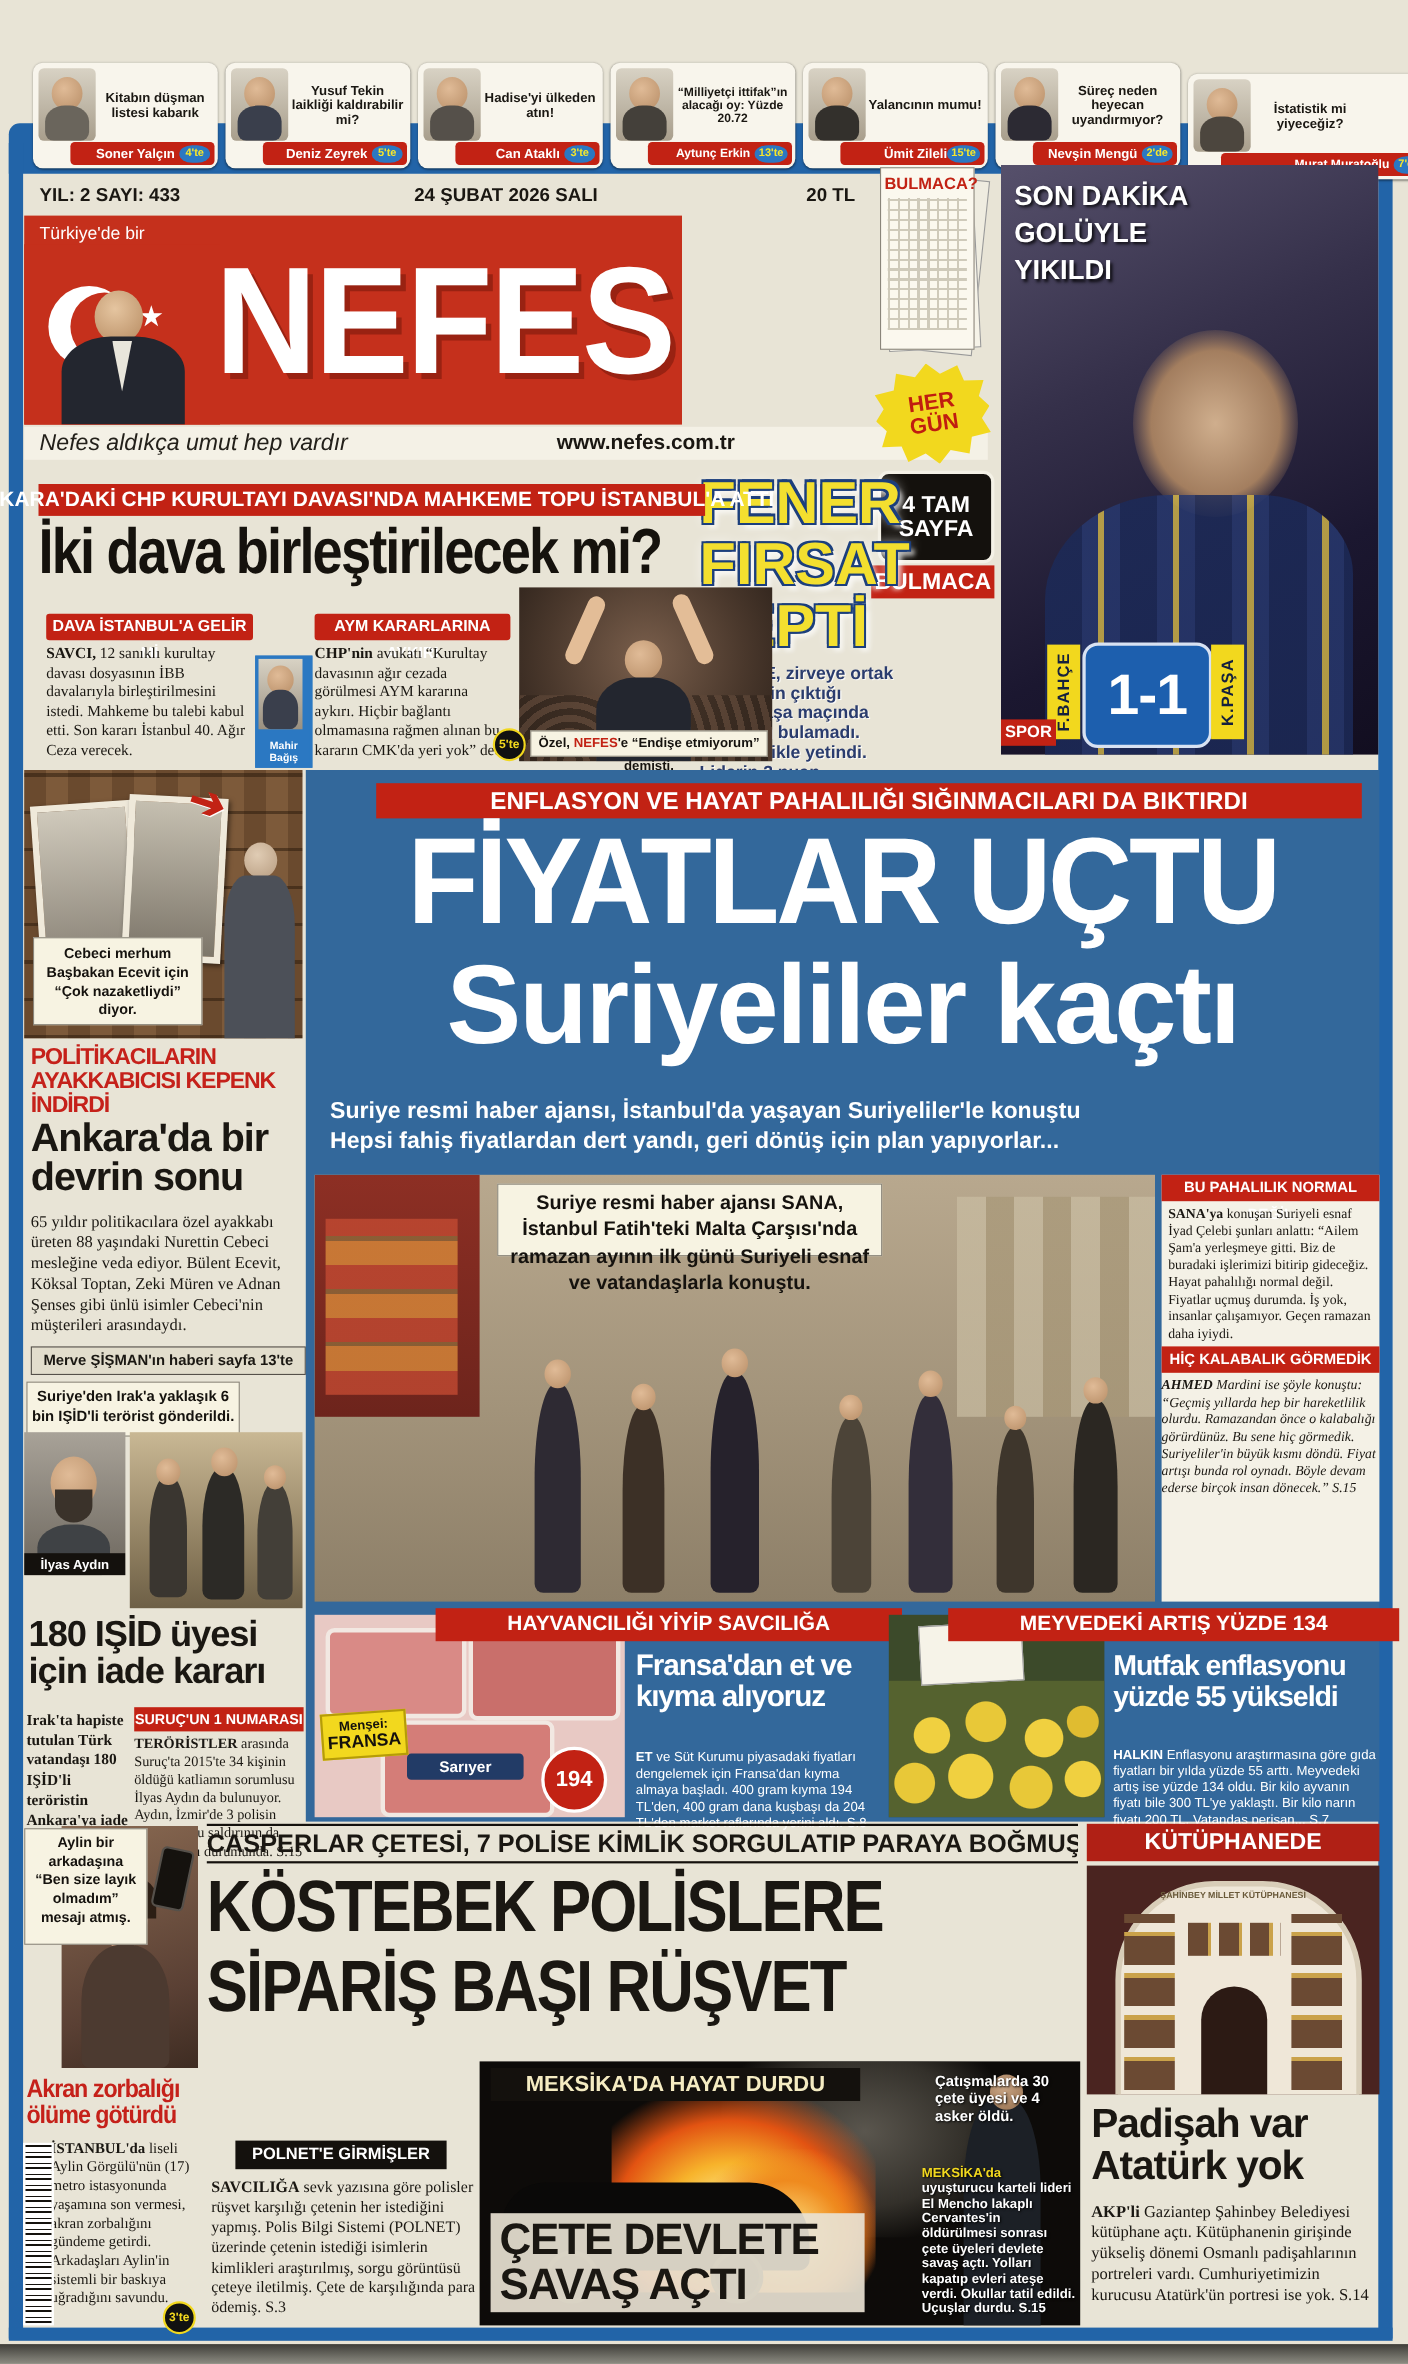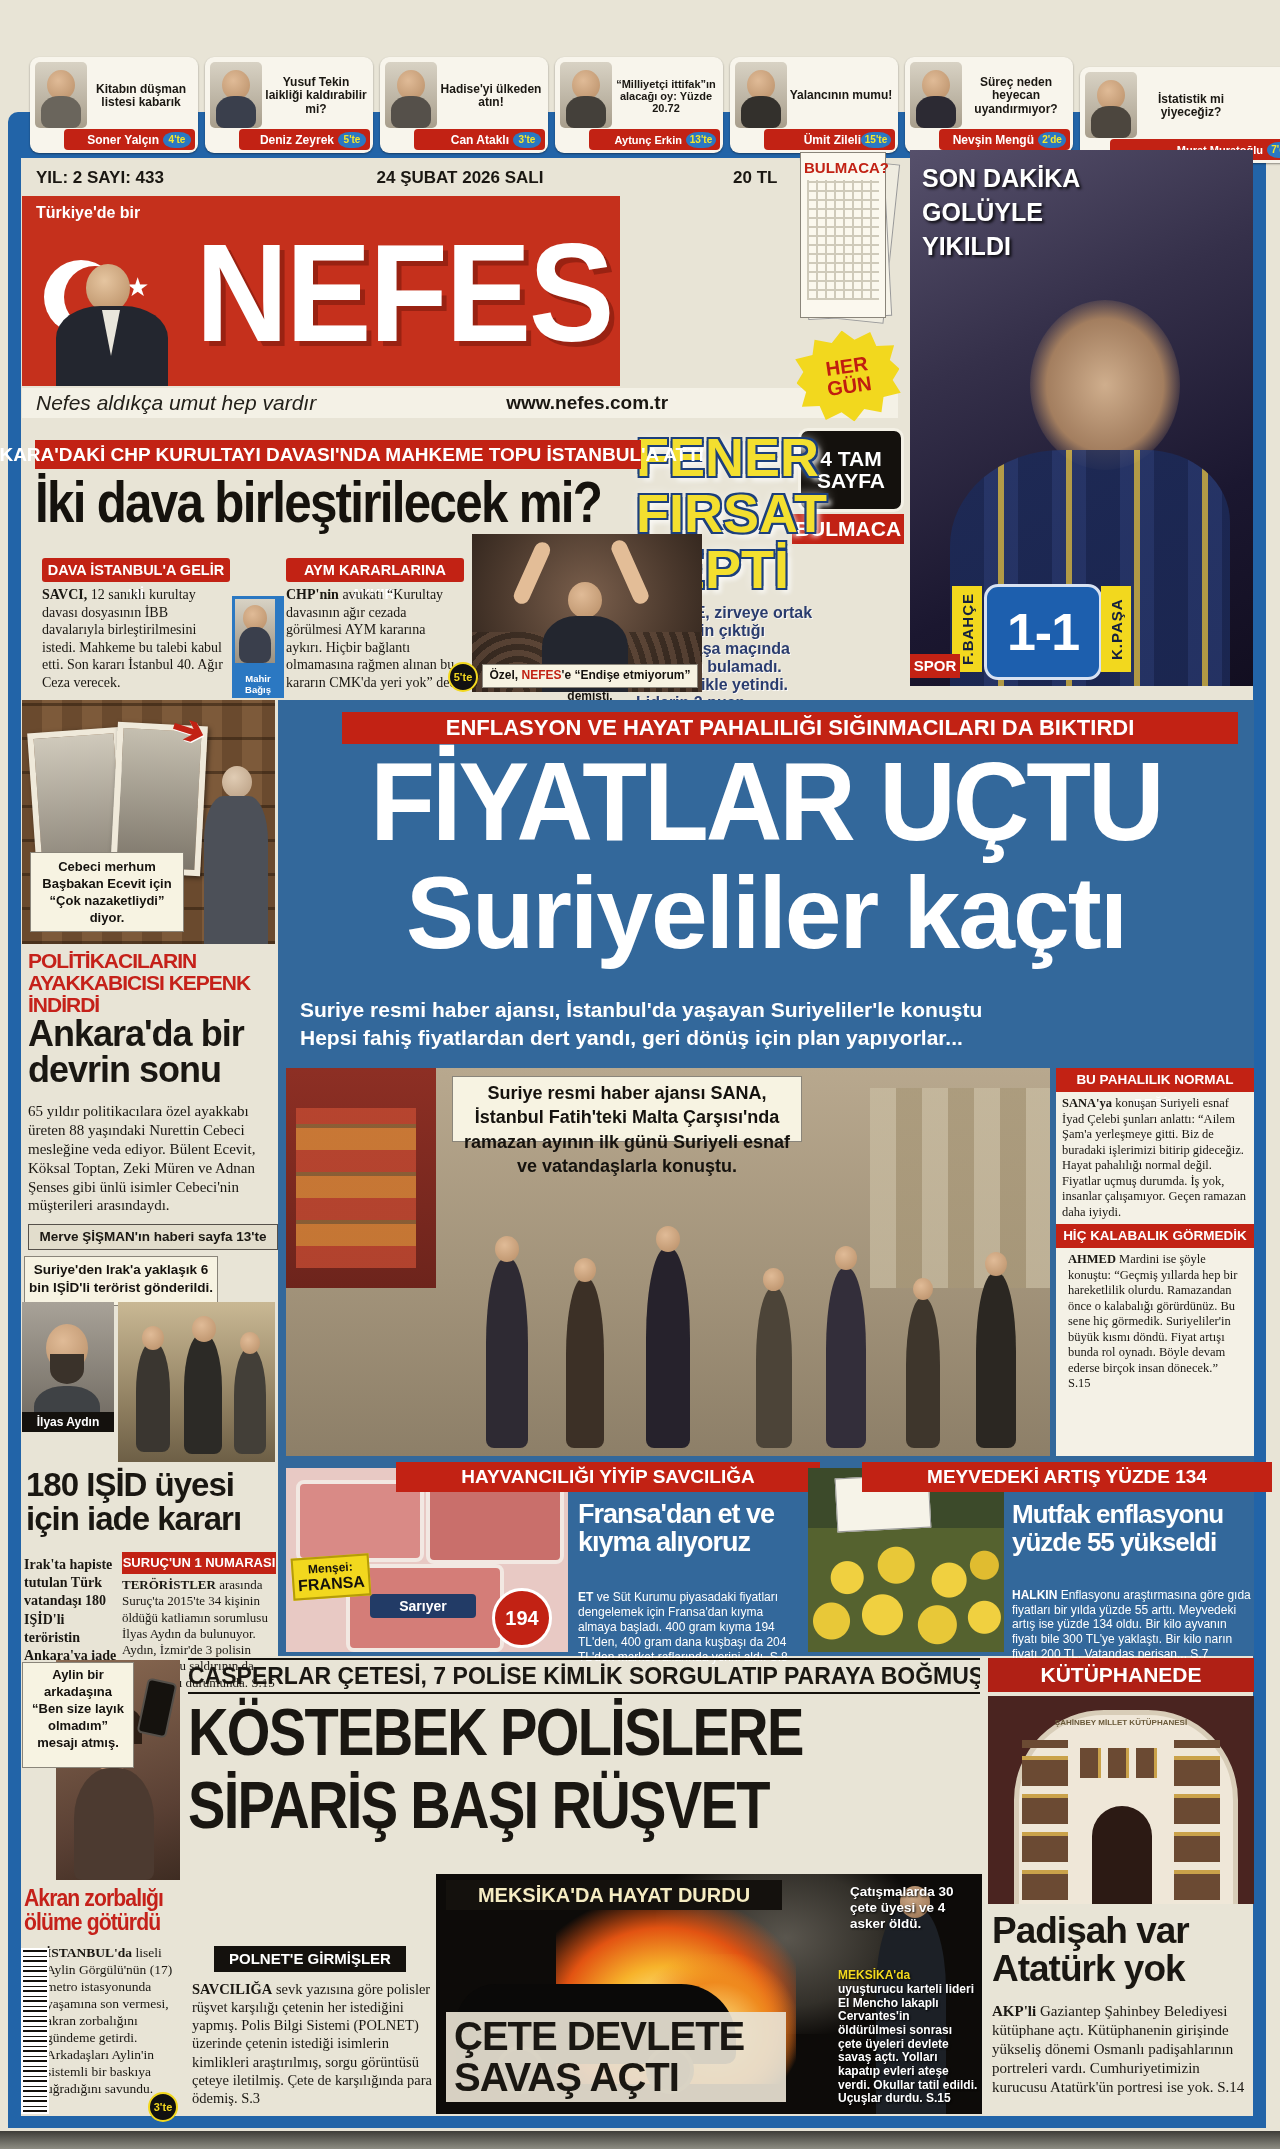--- a/index.html
+++ b/index.html
@@ -123,21 +123,21 @@
       <span class="white b" style="font-size:11px;">Murat Muratoğlu</span>
       <span class="pagecircle" style="width:28px;height:16px;font-size:10px;">7'de</span>
     </div>
   </div>
 
   <div class="abs b" style="left:36px;top:168px;font-size:17px;">YIL: 2  SAYI: 433</div>
   <div class="abs b" style="left:300px;top:168px;width:320px;text-align:center;font-size:17px;">24 ŞUBAT 2026 SALI</div>
   <div class="abs b" style="left:733px;top:168px;font-size:17px;">20 TL</div>
 
   <div class="abs" style="left:22px;top:196px;width:598px;height:190px;background:#c5301c;">
-    <div class="white" style="position:absolute;left:14px;top:8px;font-size:16px;font-weight:bold;">Türkiye'de bir</div>
+    <div class="white" style="position:absolute;left:14px;top:8px;font-size:16px;font-weight:normal;">Türkiye'de bir</div>
 
     <div class="photo" style="left:0;top:26px;width:178px;height:164px;background:#c5301c;">
       <div style="position:absolute;left:22px;top:38px;width:74px;height:74px;border-radius:50%;background:#fff;"></div>
       <div style="position:absolute;left:42px;top:44px;width:62px;height:62px;border-radius:50%;background:#c5301c;"></div>
       <div style="position:absolute;left:104px;top:50px;color:#fff;font-size:26px;">★</div>
       <div class="head" style="left:64px;top:42px;width:44px;height:48px;background:radial-gradient(circle at 42% 35%,#e5c5a0,#b5895f);"></div>
       <div style="position:absolute;left:34px;top:84px;width:112px;height:80px;background:#23262f;border-radius:40% 40% 0 0;"></div>
       <div style="position:absolute;left:80px;top:88px;width:18px;height:46px;background:#e9e6dc;clip-path:polygon(0 0,100% 0,50% 100%);"></div>
     </div>
     <div class="display" style="position:absolute;left:172px;top:8px;width:420px;height:176px;display:flex;align-items:center;justify-content:center;color:#fff;font-size:128px;letter-spacing:-2px;text-shadow:5px 5px 0 rgba(110,20,8,.5);transform:scaleY(1.08);">NEFES</div>
@@ -270,21 +270,21 @@
       <div class="head" style="left:627px;top:210px;width:20px;height:22px;"></div>
     <div class="sil" style="left:690px;top:205px;width:40px;height:175px;background:#2b2722;"></div>
       <div class="head" style="left:699px;top:184px;width:22px;height:24px;"></div>
   </div>
   <div class="abs capbox" style="left:452px;top:1076px;width:336px;height:56px;font-size:18px;line-height:1.35;padding:4px 6px;width:336px;">Suriye resmi haber ajansı SANA, İstanbul Fatih'teki Malta Çarşısı'nda ramazan ayının ilk günü Suriyeli esnaf ve vatandaşlarla konuştu.</div>
 
   <div class="abs" style="left:1056px;top:1068px;width:198px;height:388px;background:#f4f1e6;padding:0;">
     <div class="redbar" style="height:24px;font-size:13.5px;line-height:24px;">BU PAHALILIK NORMAL DEĞİL</div>
     <div class="serif" style="padding:4px 6px;font-size:12.5px;line-height:1.24;"><span class="b">SANA'ya</span><span> konuşan Suriyeli esnaf İyad Çelebi şunları anlattı: “Ailem Şam'a yerleşmeye gitti. Biz de buradaki işlerimizi bitirip gideceğiz. Hayat pahalılığı normal değil. Fiyatlar uçmuş durumda. İş yok, insanlar çalışamıyor. Geçen ramazan daha iyiydi.</span></div>
     <div class="redbar" style="height:24px;font-size:13.5px;line-height:24px;">HİÇ KALABALIK GÖRMEDİK</div>
-    <div class="serif" style="padding:4px 12px;font-size:12.5px;line-height:1.24;"><span class="b">AHMED</span><span> Mardini ise şöyle konuştu: “Geçmiş yıllarda hep bir hareketlilik olurdu. Ramazandan önce o kalabalığı görürdünüz. Bu sene hiç görmedik. Suriyeliler'in büyük kısmı döndü. Fiyat artışı bunda rol oynadı. Böyle devam ederse birçok insan dönecek.” S.15</span></div>
+    <div class="serif" style="padding:4px 0;font-size:12.5px;line-height:1.24;font-style:italic;"><span class="b">AHMED</span><span> Mardini ise şöyle konuştu: “Geçmiş yıllarda hep bir hareketlilik olurdu. Ramazandan önce o kalabalığı görürdünüz. Bu sene hiç görmedik. Suriyeliler'in büyük kısmı döndü. Fiyat artışı bunda rol oynadı. Böyle devam ederse birçok insan dönecek.” S.15</span></div>
   </div>
 
   <div class="photo" style="left:286px;top:1468px;width:282px;height:184px;background:#e8c9c4;">
     <div style="position:absolute;left:10px;top:12px;width:120px;height:74px;background:#d98a86;border-radius:8px;border:4px solid #f2e8e2;"></div>
     <div style="position:absolute;left:140px;top:10px;width:130px;height:78px;background:#c96f6b;border-radius:8px;border:4px solid #f2e8e2;"></div>
     <div style="position:absolute;left:60px;top:96px;width:150px;height:80px;background:#d47d78;border-radius:8px;border:4px solid #f2e8e2;">
       <div style="position:absolute;left:20px;top:26px;width:106px;height:24px;background:#223b66;color:#fff;font-weight:bold;font-size:14px;text-align:center;line-height:24px;border-radius:4px;">Sarıyer</div>
     </div>
     <div class="abs" style="left:6px;top:88px;width:74px;background:#f2d81e;color:#14110d;text-align:center;font-weight:800;padding:3px 0;transform:rotate(-4deg);border:2px solid #b59c08;">
       <div style="font-size:12px;">Menşei:</div>

